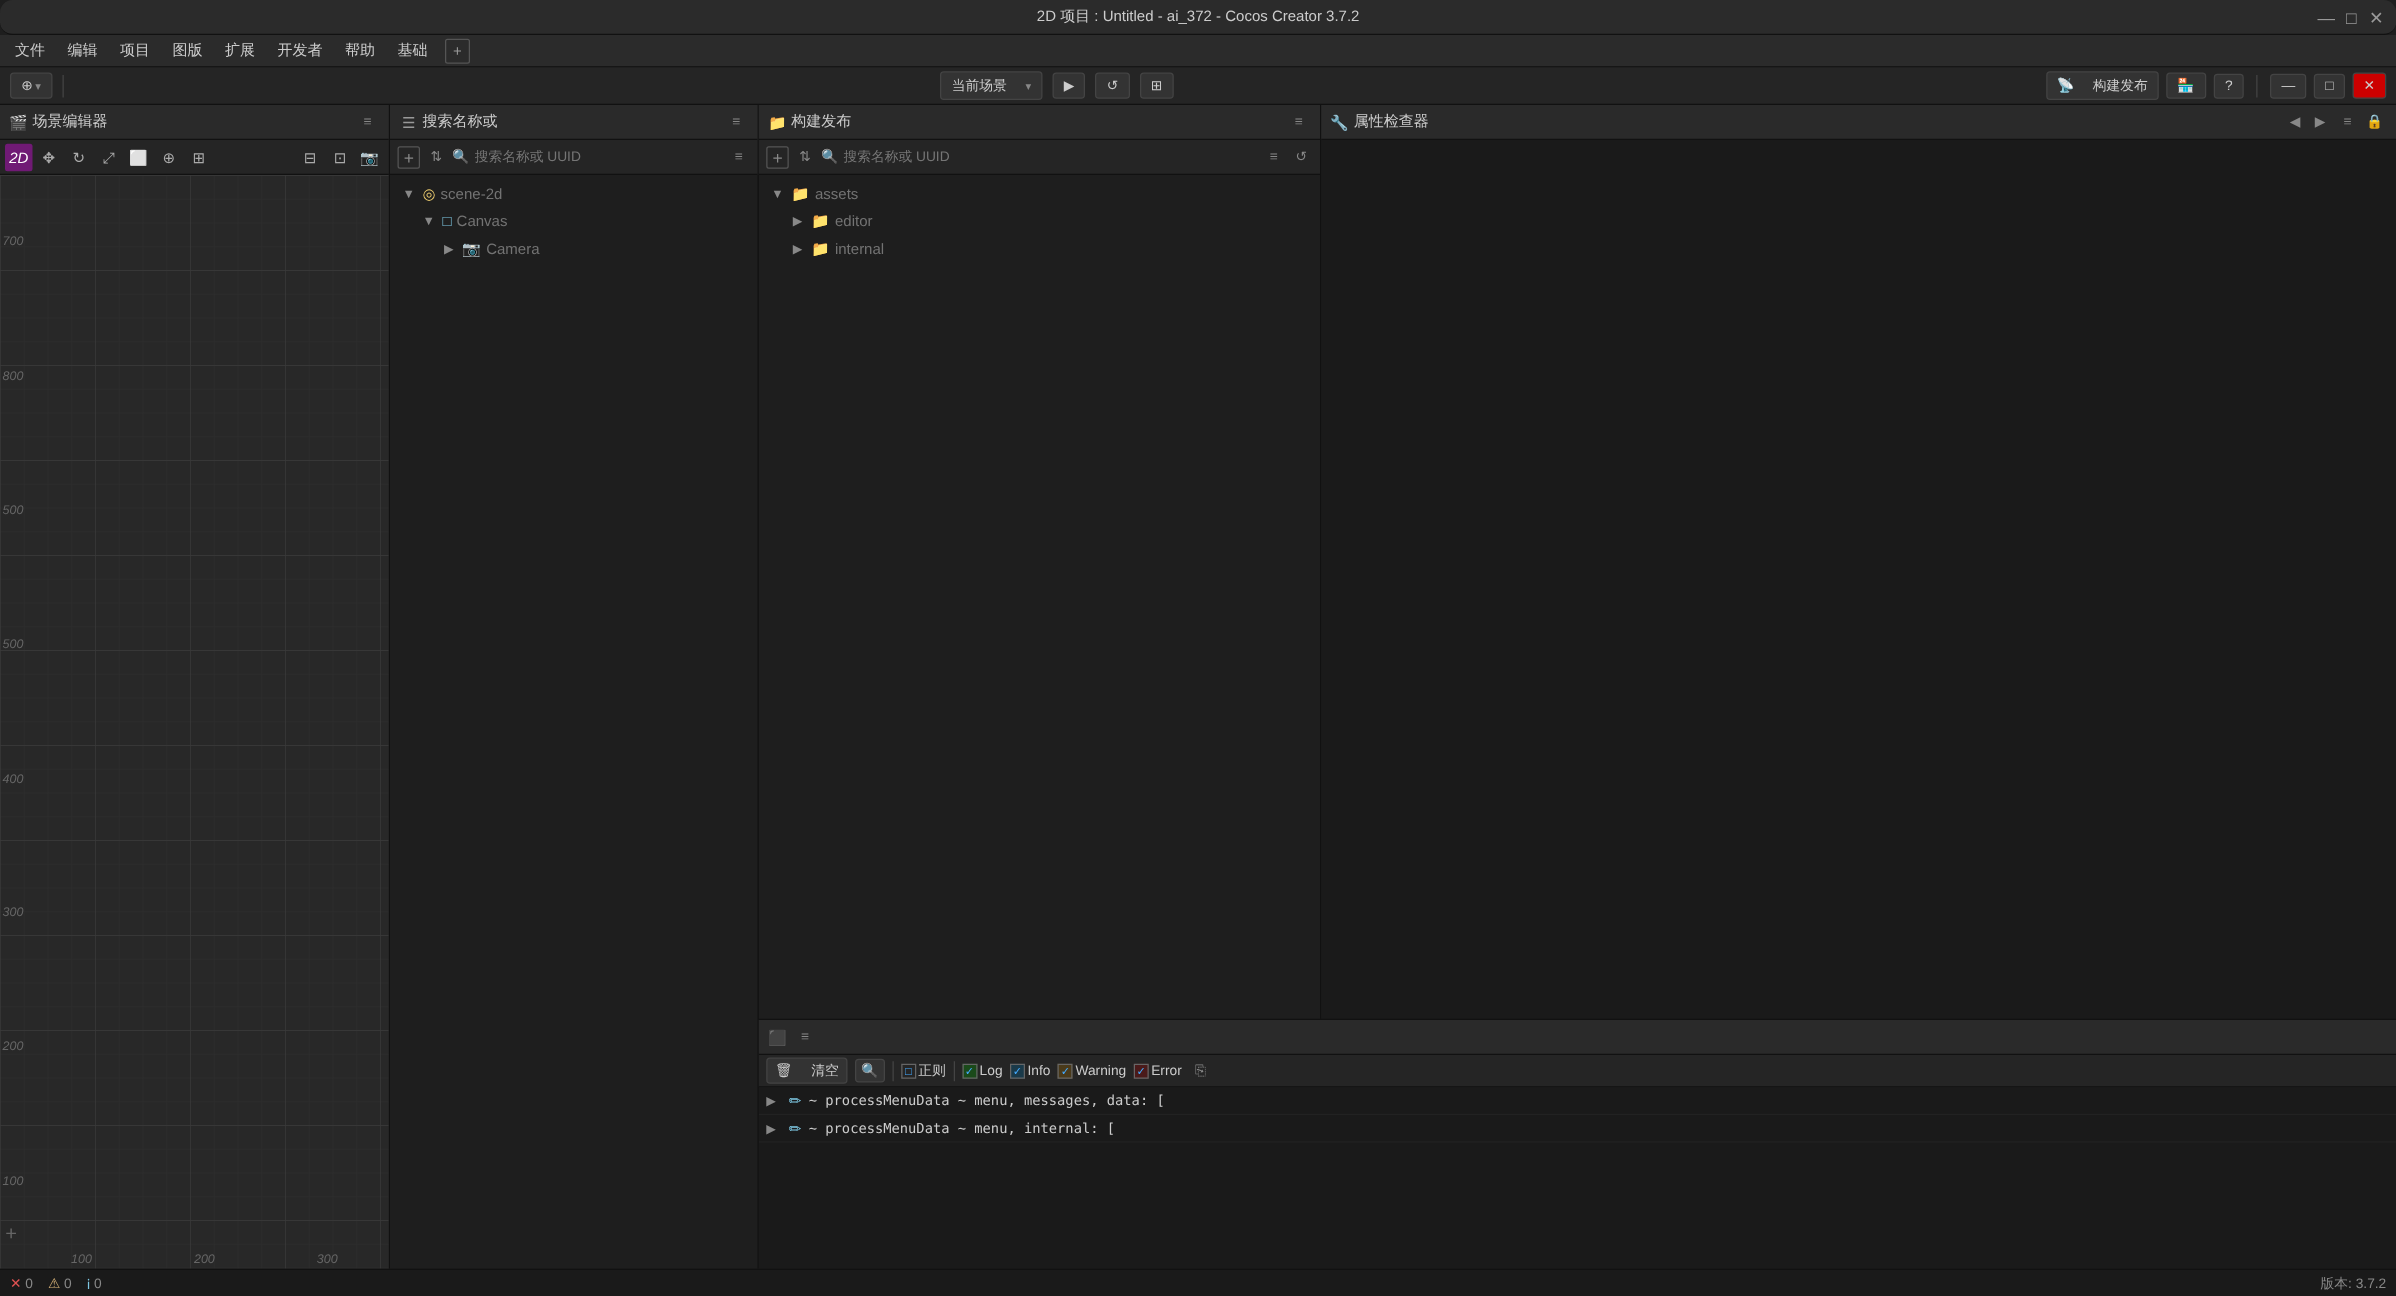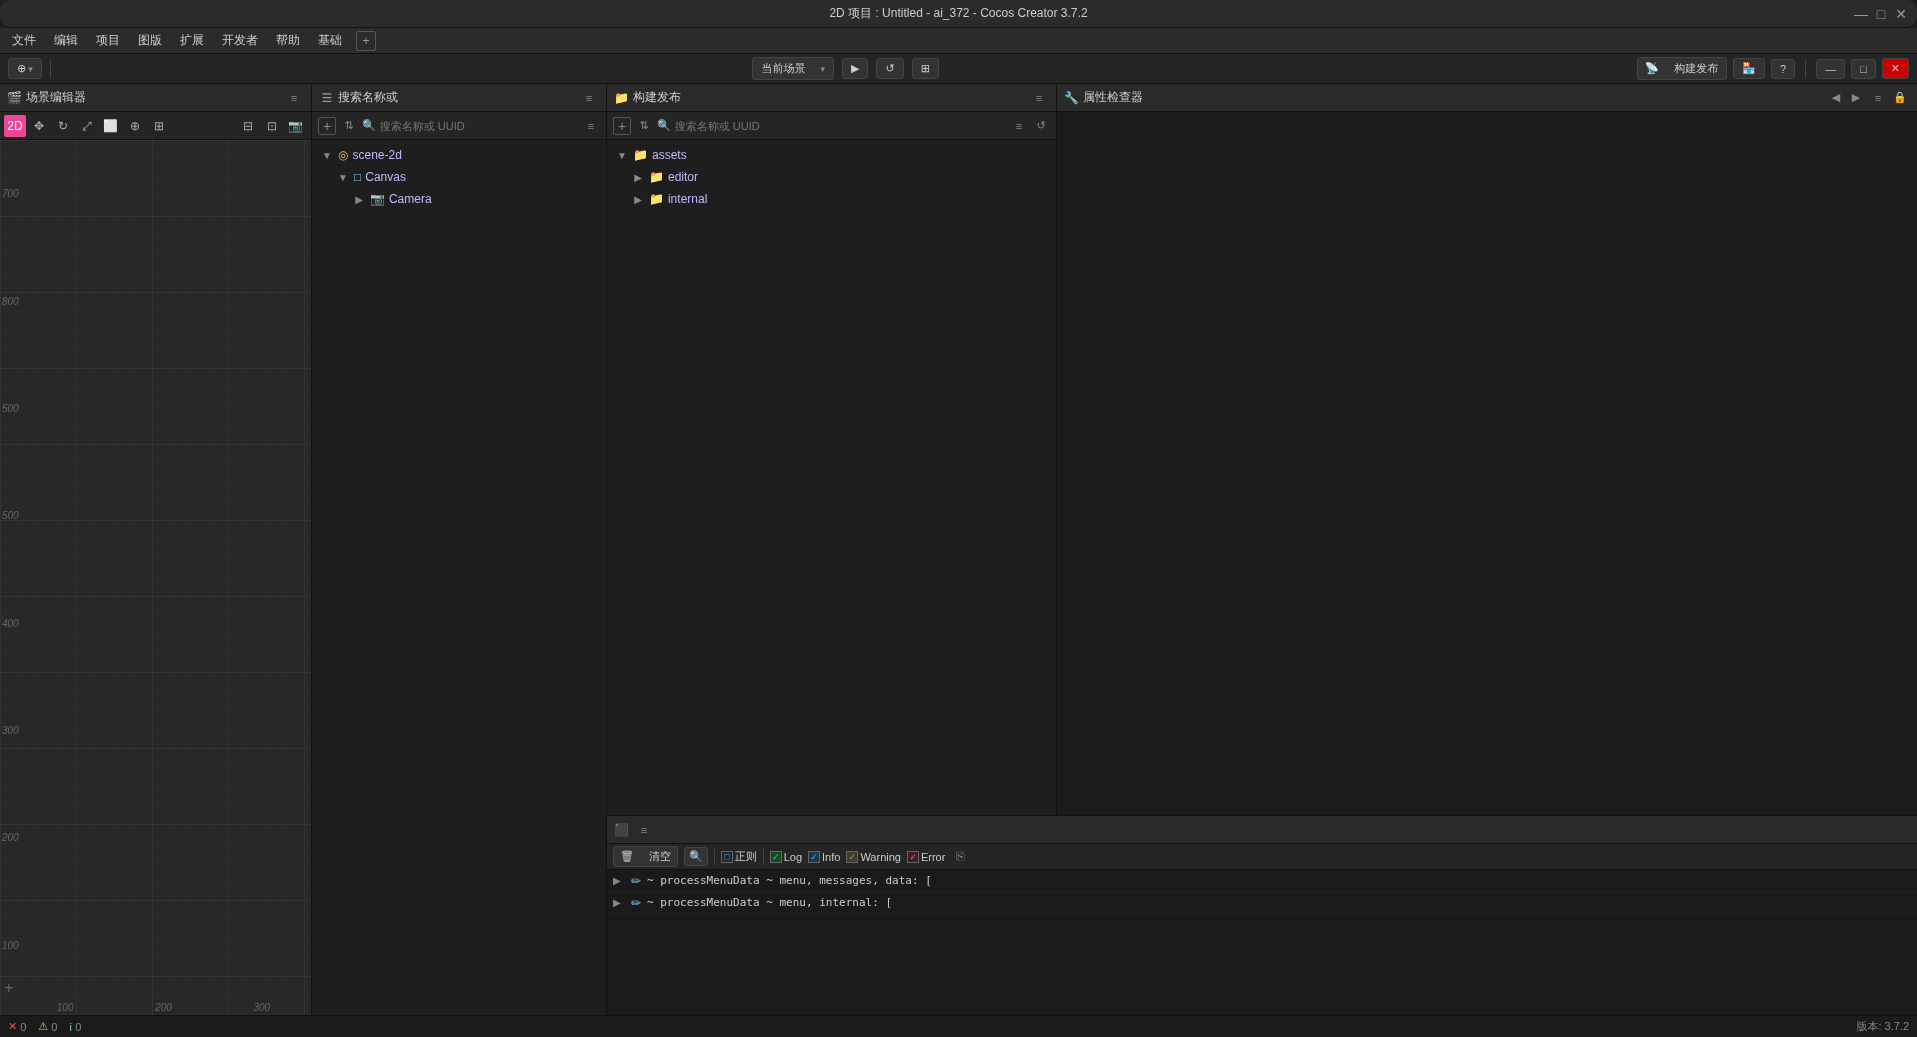--- a/index.html
+++ b/index.html
@@ -178,21 +178,21 @@
       width: 14px;
       height: 14px;
       display: flex;
       align-items: center;
       justify-content: center;
       color: #888;
       font-size: 10px;
     }
     .tree-label {
       font-size: 12px;
-      color: #c4b5fd;
+      color: #737373;
     }
     
     .asset-panel {
       width: 450px;
       display: flex;
       flex-direction: column;
       border-right: 1px solid #111;
     }
     
     .properties-panel {
@@ -353,21 +353,21 @@
       width: 22px;
       height: 22px;
       display: flex;
       align-items: center;
       justify-content: center;
       color: #aaa;
       cursor: pointer;
       border-radius: 2px;
       font-size: 12px;
     }
-    .st-btn.active { background: #ec4899; color: #fff; }
+    .st-btn.active { background: #701a75; color: #fff; font-style: italic; }
     
     .folder-icon { color: #dcb67a; }
     
     .add-btn {
       width: 18px;
       height: 18px;
       display: flex;
       align-items: center;
       justify-content: center;
       color: #888;

